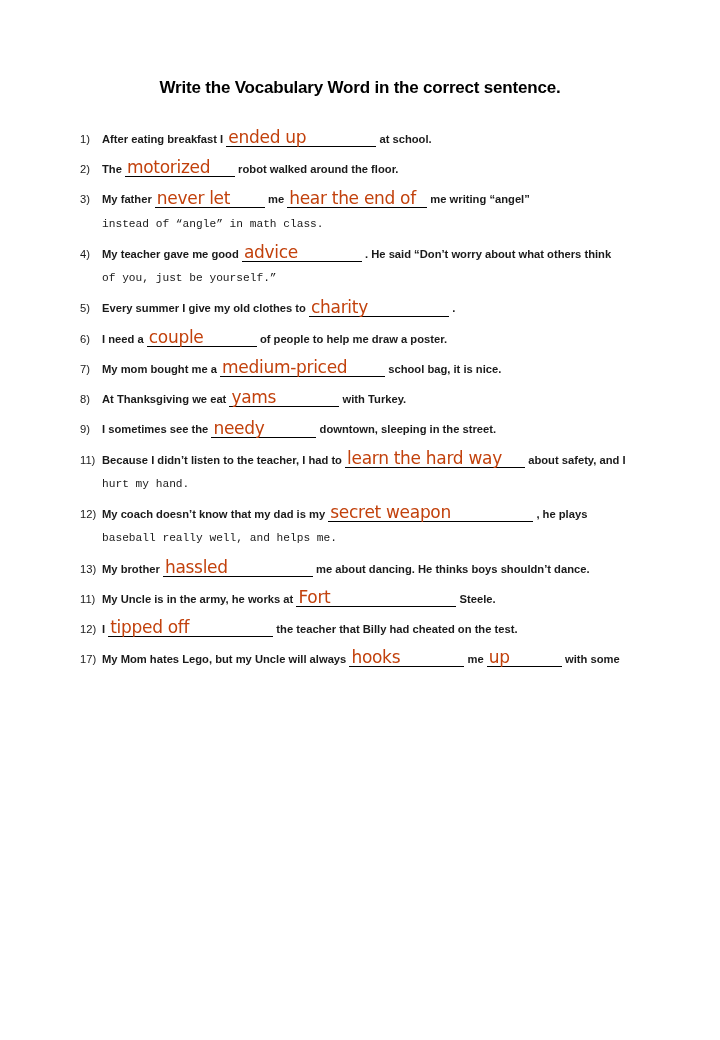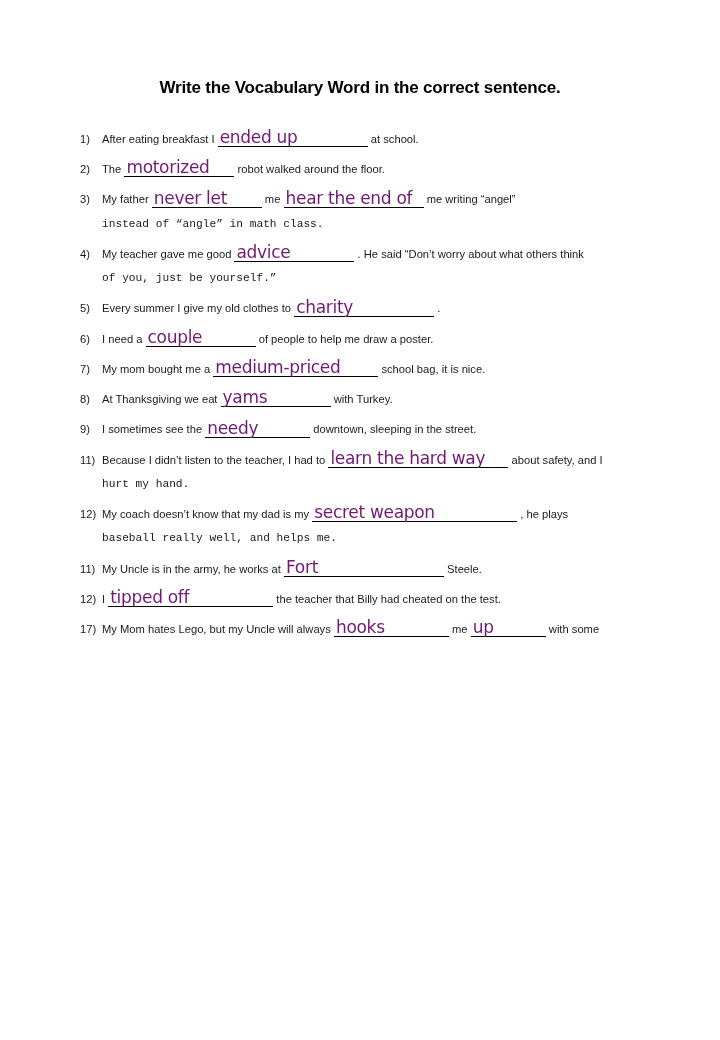--- a/index.html
+++ b/index.html
@@ -68,29 +68,30 @@
     display: inline-block;
     position: relative;
     border-bottom: 1px solid #000;
     vertical-align: bottom;
     height: 14px;
   }
   .answer {
     position: absolute;
     left: 2px;
     bottom: 0px;
-    color: #701a75;
+    color: #c2410c;
     font-family: "DejaVu Sans", sans-serif;
     font-size: 17px;
     line-height: 1;
     white-space: nowrap;
     letter-spacing: -0.3px;
   }
   .txt {
     white-space: normal;
+    font-weight: bold;
   }
 </style>
 </head>
 <body>
 
 <div class="page">
 
   <div class="worksheet-title">Write the Vocabulary Word in the correct sentence.</div>
 
   <div class="items">
@@ -240,20 +241,32 @@
           <span class="txt">My  coach  doesn’t  know  that  my  dad  is  my</span>
           <span class="blank" style="width:205px">
             <span class="answer">secret weapon</span>
           </span>
           <span class="txt">,  he  plays</span>
         </span>
         <span class="line2">baseball really well, and helps me.</span>
       </div>
     </div>
 
+    <div class="item">
+      <div class="num">13)</div>
+      <div class="sentence">
+        <span class="line1">
+          <span class="txt">My brother</span>
+          <span class="blank" style="width:150px">
+            <span class="answer">hassled</span>
+          </span>
+          <span class="txt">me about dancing. He thinks boys shouldn’t dance.</span>
+        </span>
+      </div>
+    </div>
 
     <div class="item">
       <div class="num">11)</div>
       <div class="sentence">
         <span class="line1">
           <span class="txt">My Uncle is in the army, he works at</span>
           <span class="blank" style="width:160px">
             <span class="answer">Fort</span>
           </span>
           <span class="txt">Steele.</span>

